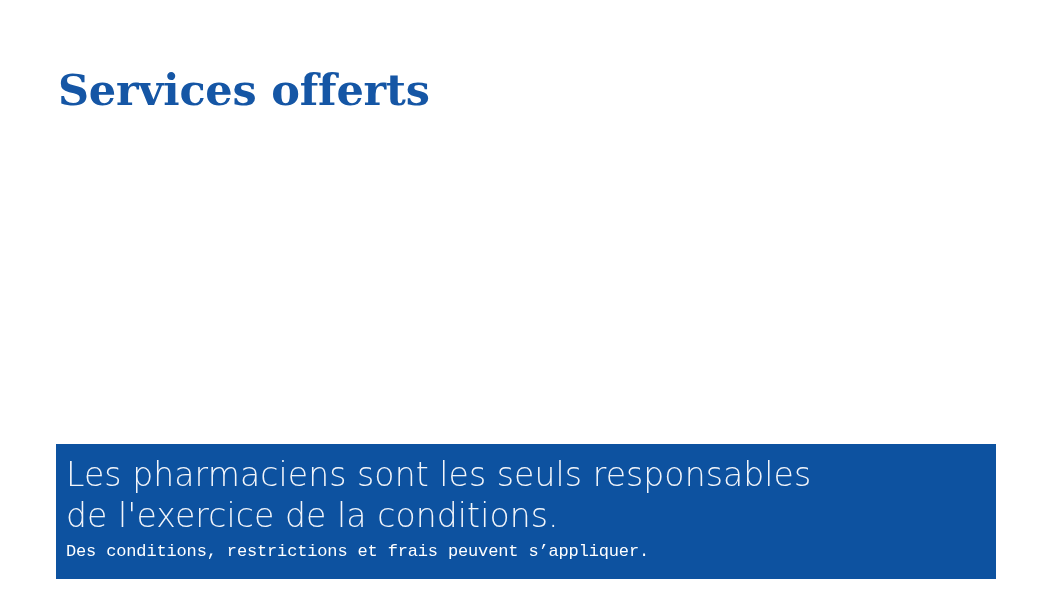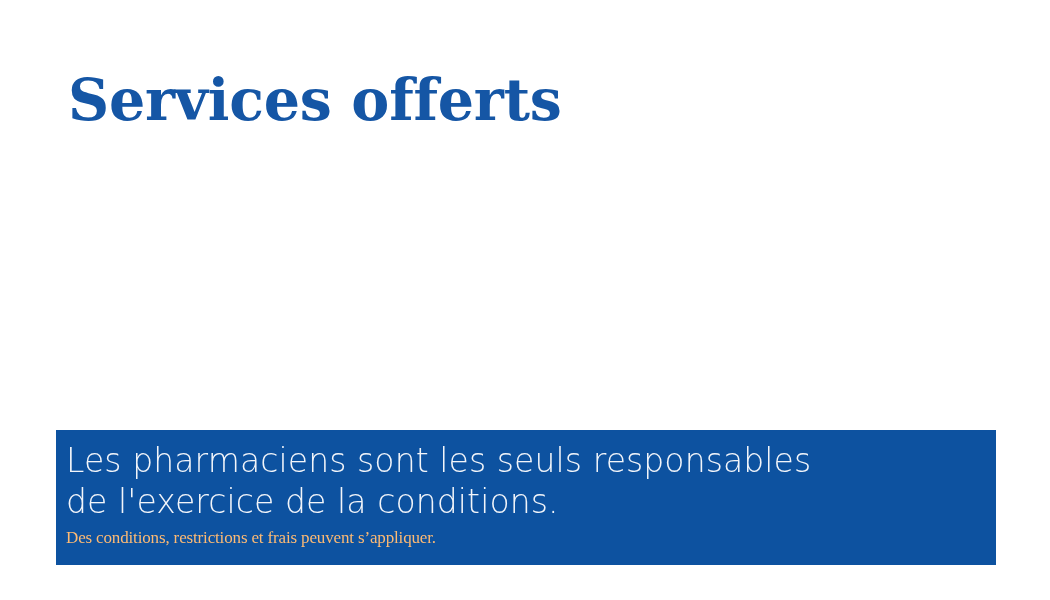--- a/index.html
+++ b/index.html
@@ -22,42 +22,42 @@
     background: #ffffff;
   }
 
   
   .slide-title {
     position: absolute;
     left: 52px;
     top: 59px;
     font-family: "DejaVu Serif", "Liberation Serif", serif;
     font-weight: bold;
-    font-size: 57px;
+    font-size: 43px;
     line-height: 50px;
     letter-spacing: -0.2px;
     color: #1556a5;
     white-space: nowrap;
-    margin: 16px;
+    margin: 6px;
   }
 
   
   .slide-body {
     position: absolute;
     left: 56px;
     top: 130px;
     width: 940px;
     height: 290px;
   }
 
   
   .callout-banner {
     position: absolute;
     left: 56px;
-    top: 430px;
+    top: 444px;
     width: 940px;
     height: 135px;
     background: #0d52a0;
     box-sizing: border-box;
     padding: 10px 12px 0 10px;
   }
 
   .callout-headline {
     font-family: "DejaVu Sans", "Liberation Sans", sans-serif;
     font-weight: 300;
@@ -67,25 +67,25 @@
     letter-spacing: 0.1px;
     margin: 0;
     white-space: nowrap;
   }
 
   .callout-headline .headline-line {
     display: block;
   }
 
   .callout-subnote {
-    font-family: Liberation Serif, serif;
+    font-family: Liberation Mono, monospace;
     font-weight: 400;
     font-size: 17px;
     line-height: 24px;
-    color: #fdba74;
+    color: #ffffff;
     letter-spacing: -0.15px;
     margin: 4px 0 0 0;
     white-space: nowrap;
   }
 </style>
 </head>
 <body>
 
 <div class="slide">
 

